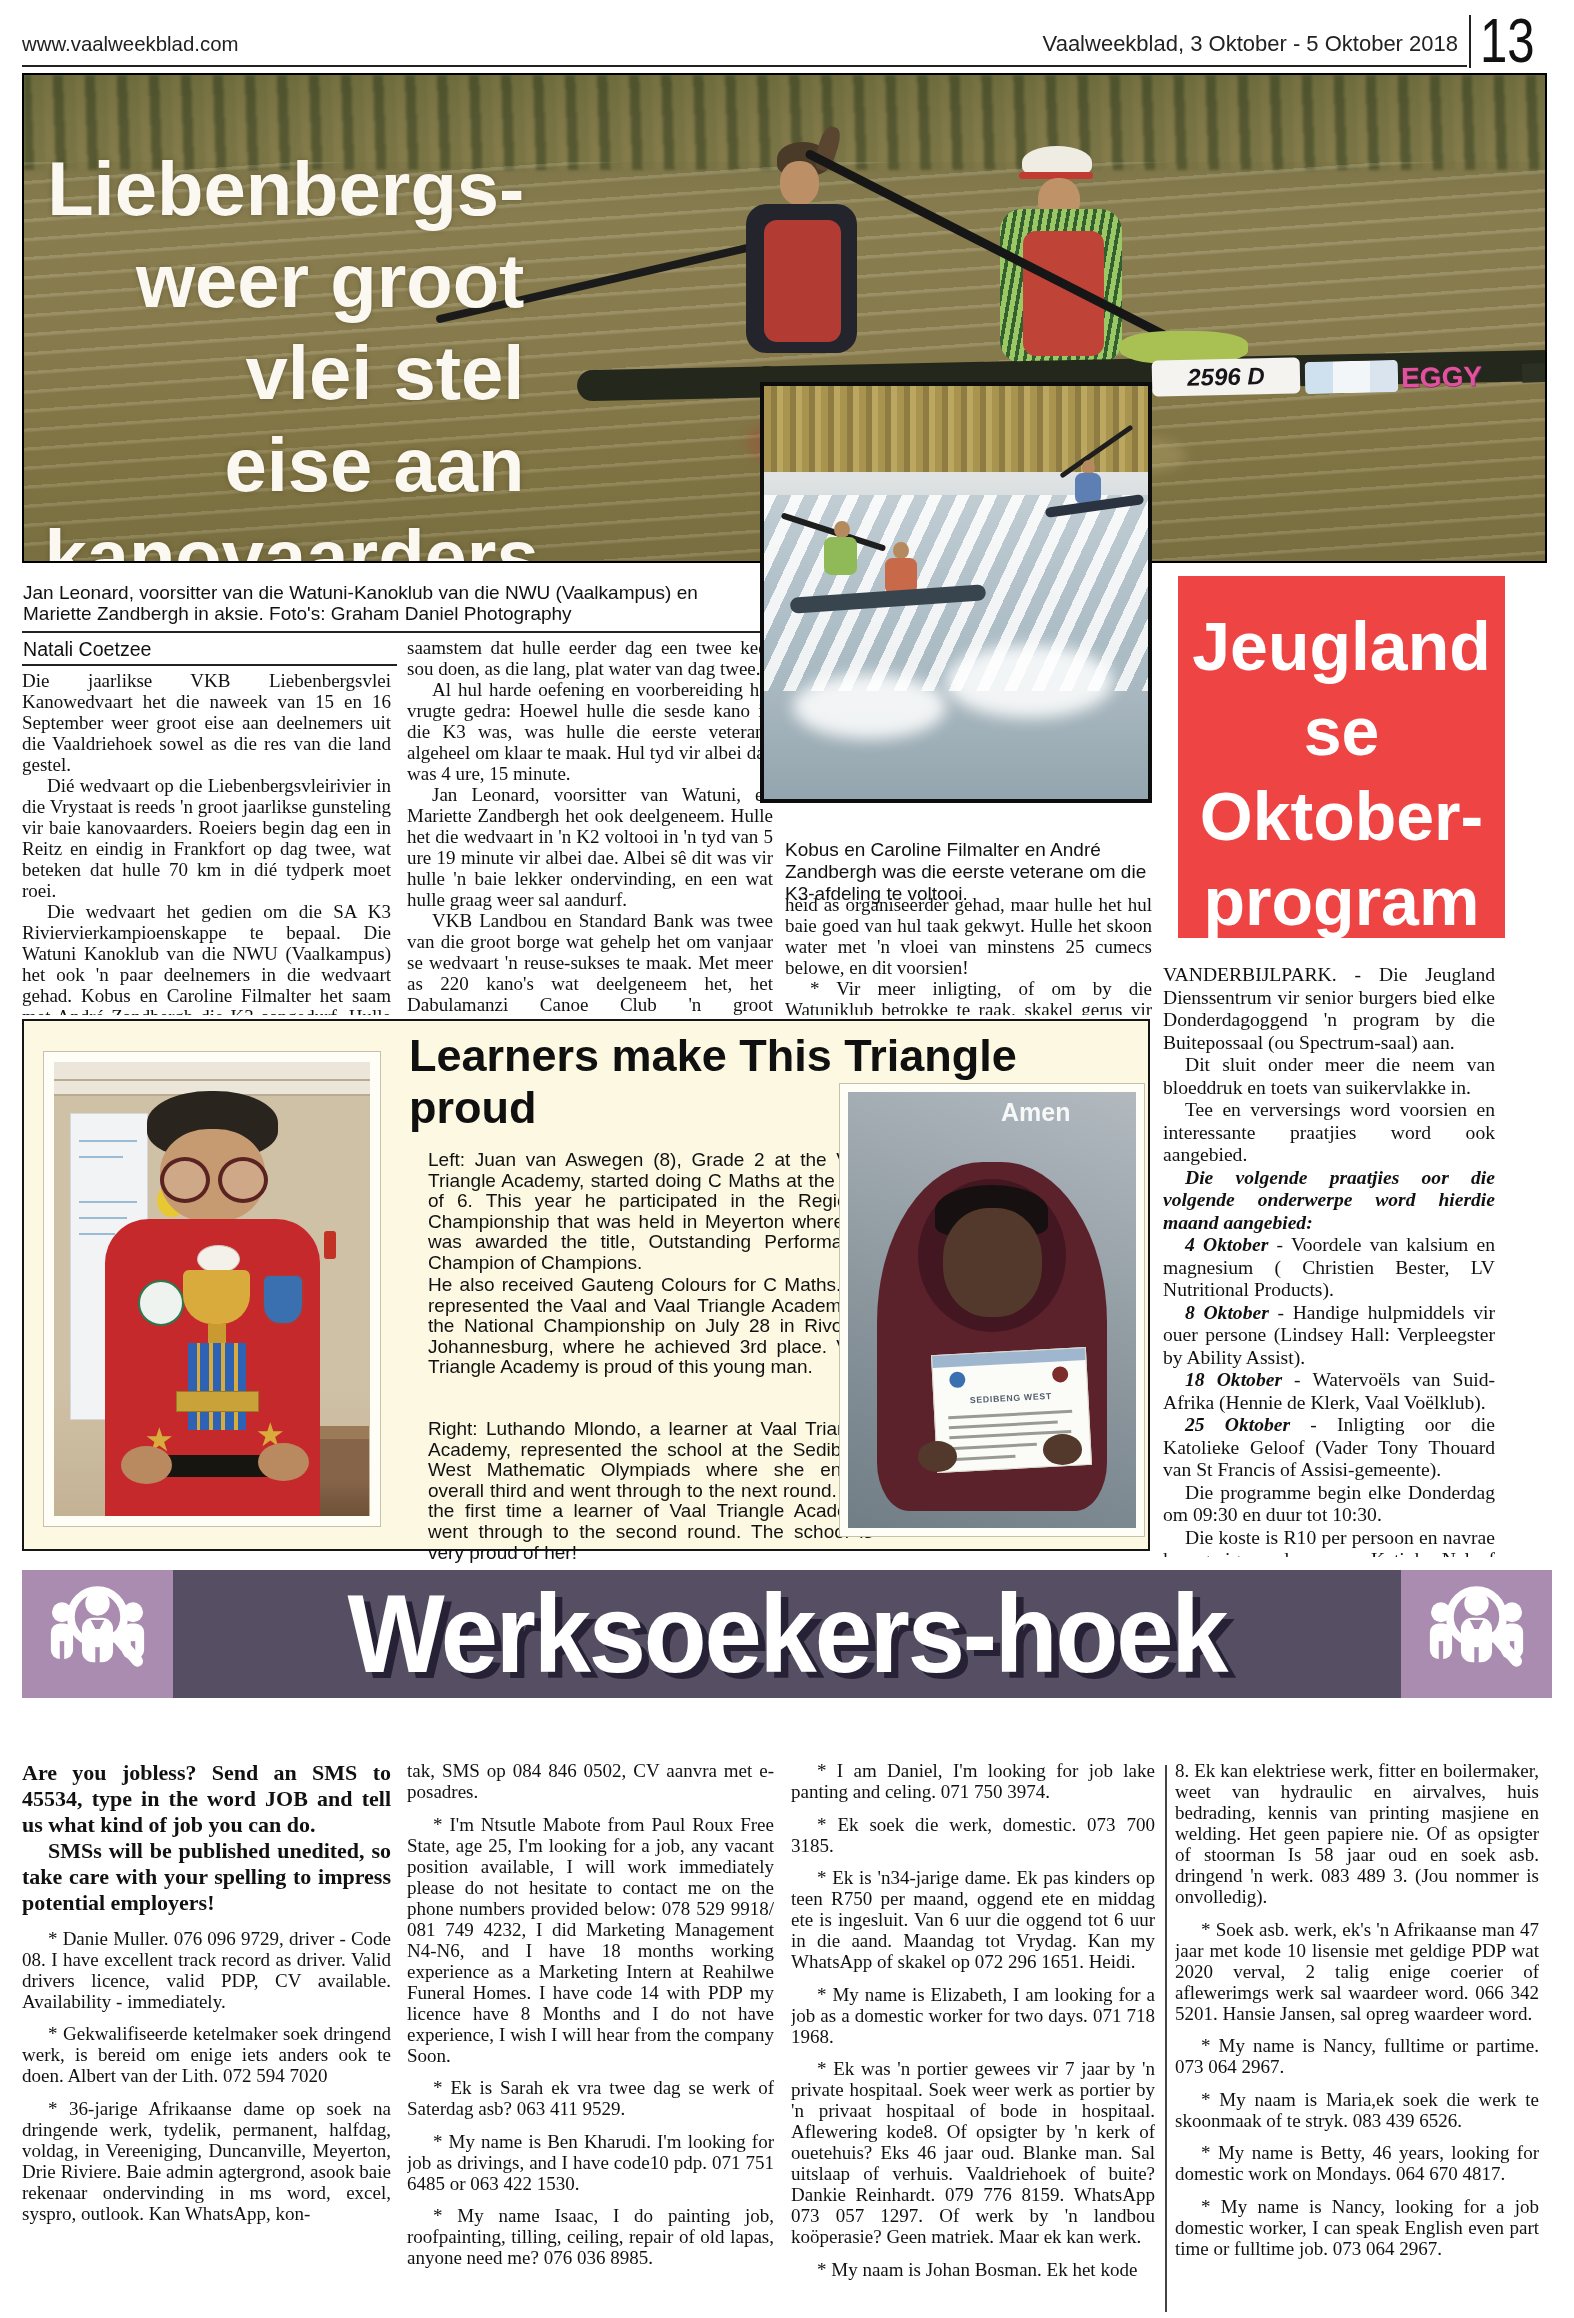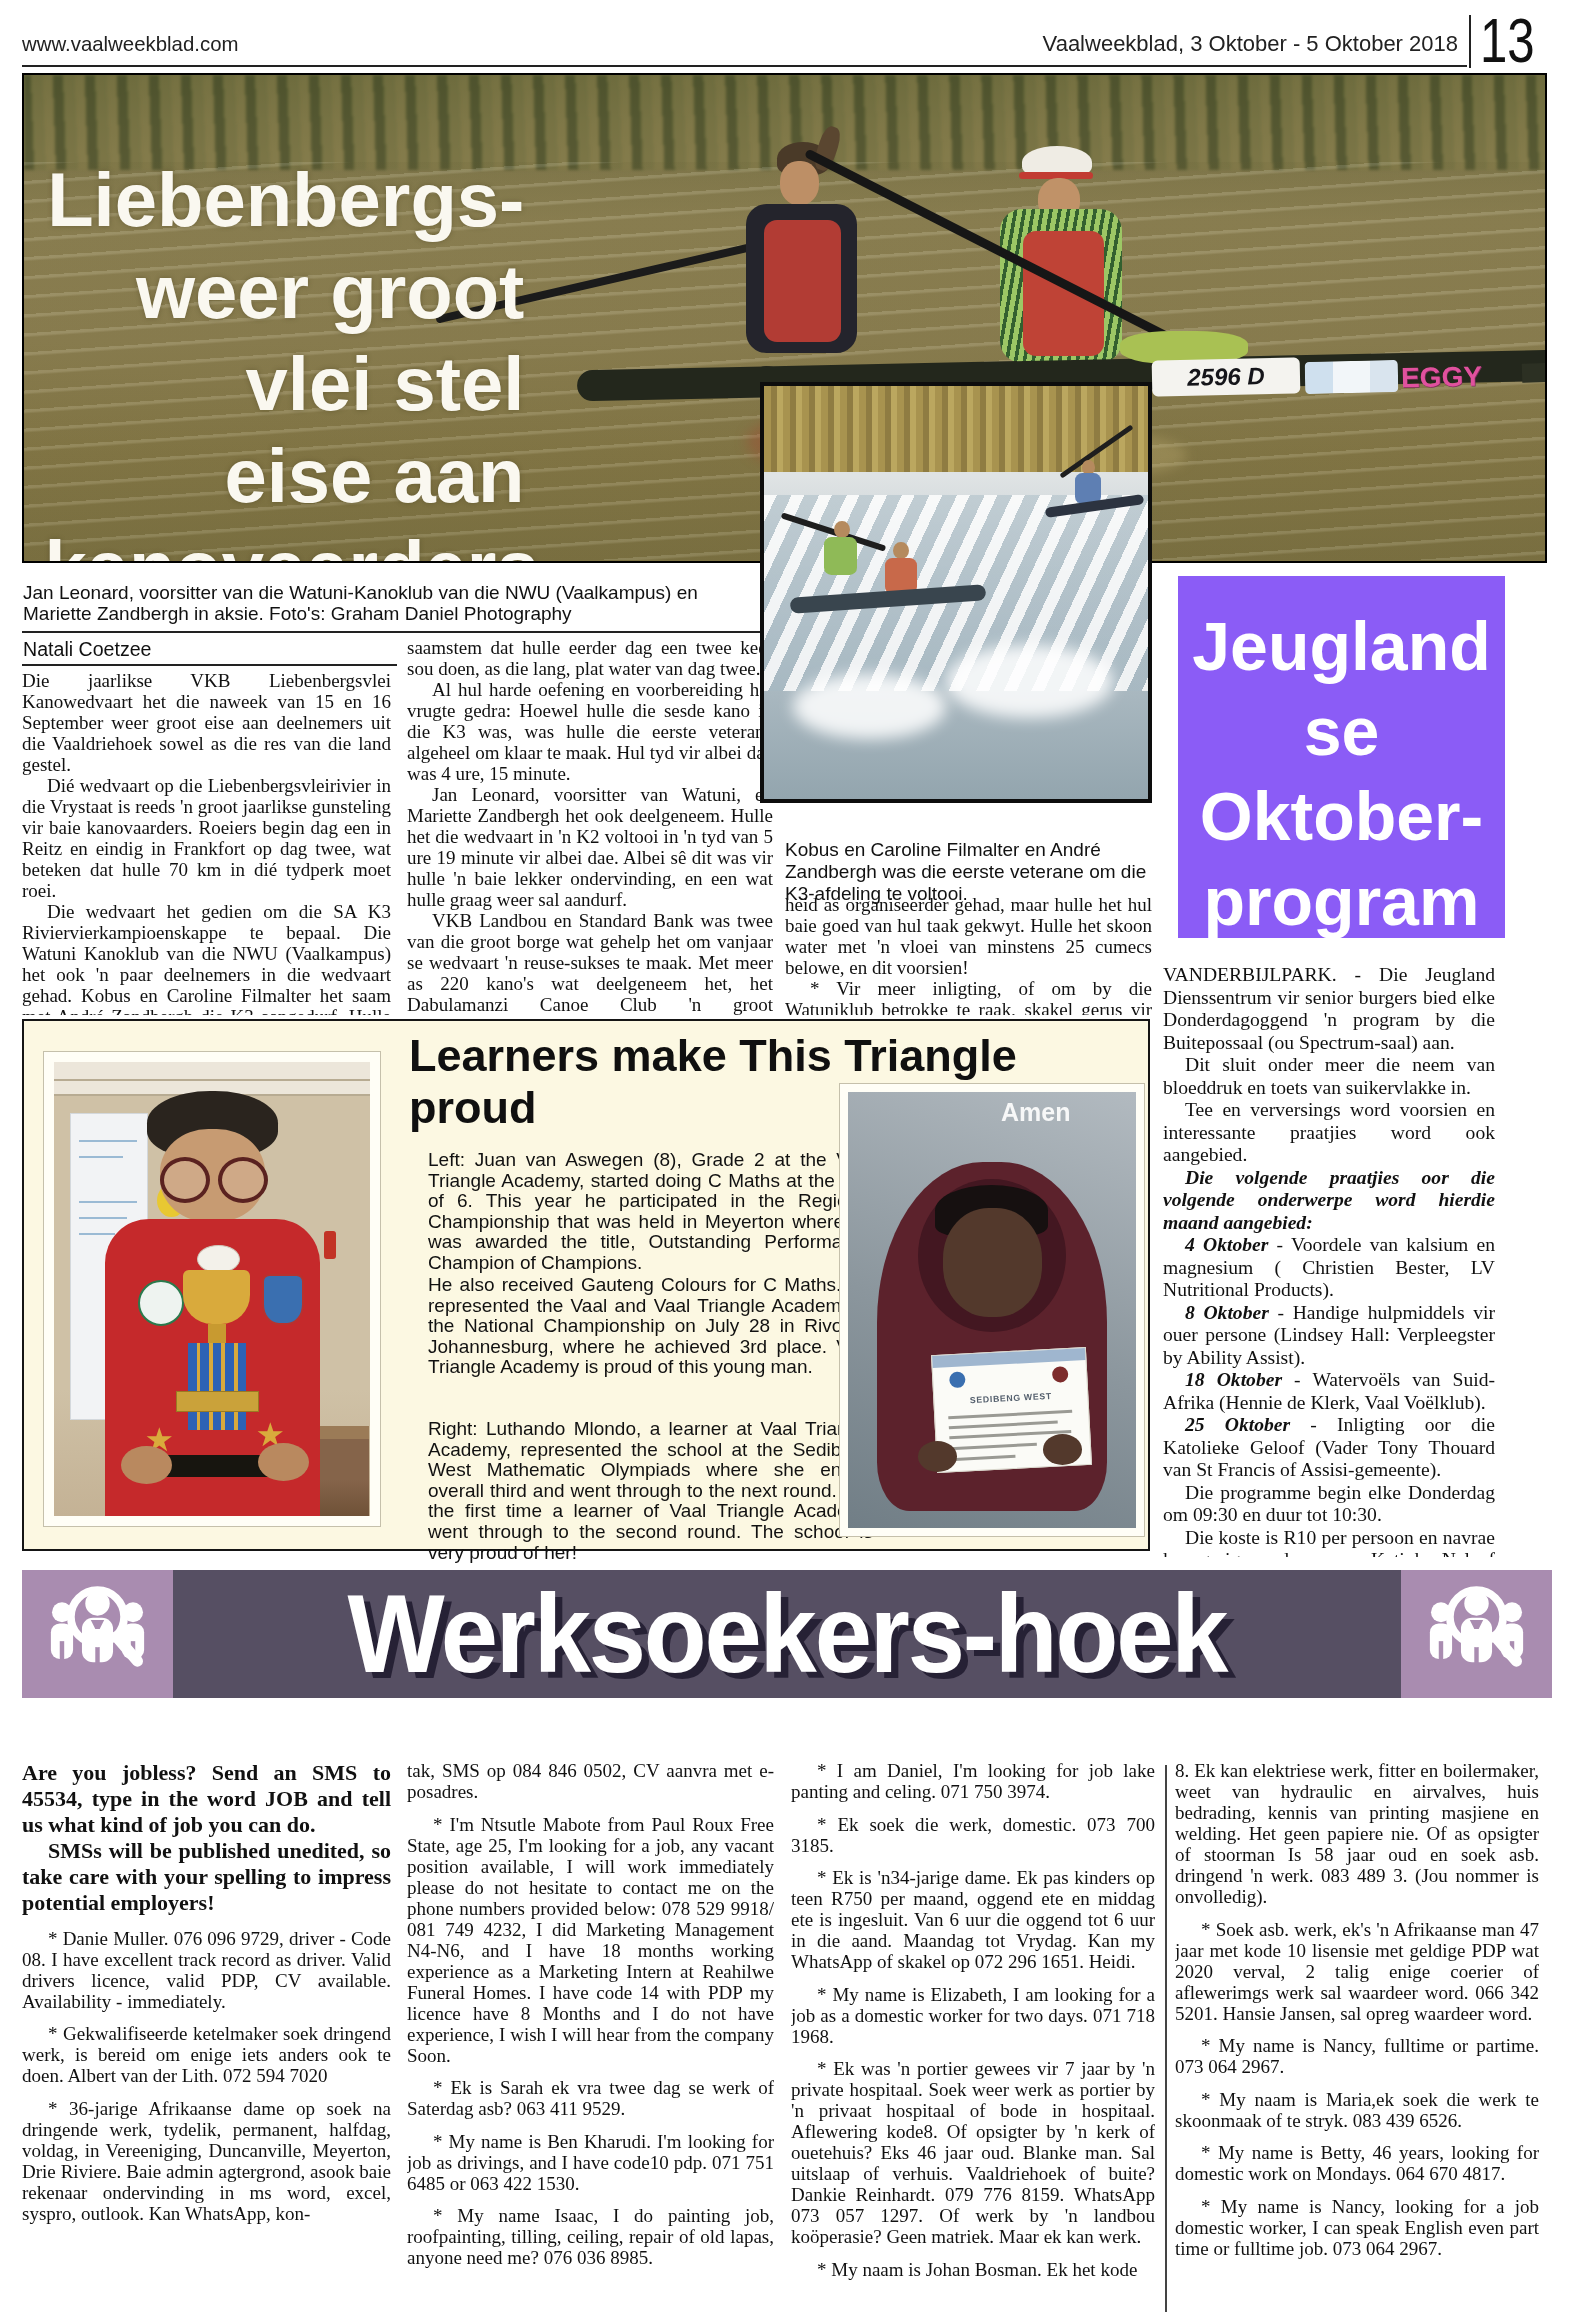--- a/index.html
+++ b/index.html
@@ -16,21 +16,21 @@
             transform:scaleX(.78);transform-origin:left top;}
 
   
   .photo-main{left:22px;top:73px;width:1521px;height:486px;border:2.9px solid #000;overflow:hidden;
      background:linear-gradient(180deg,#6d6a3f 0%,#7b7448 10%,#8d8153 30%,#8c7f51 55%,#847746 78%,#7c7142 100%);}
   .reeds{left:0;top:0;width:100%;height:95px;
      background:repeating-linear-gradient(88deg,rgba(52,64,30,.55) 0 10.2px,rgba(110,112,60,.35) 10.2px 22px,rgba(140,130,70,.25) 22px 32px);
      filter:blur(1.5px);}
   .ripples{left:0;top:87px;width:100%;height:398px;opacity:.25;
      background:repeating-linear-gradient(176deg,rgba(255,255,240,.5) 0 2.2px,rgba(90,85,45,.4) 4.4px 19px);}
-  .headline{left:20.4px;top:79px;width:480px;text-align:right;
+  .headline{left:20.4px;top:68px;width:480px;text-align:right;
      font-family:"Liberation Sans",sans-serif;font-weight:bold;font-size:76px;line-height:92px;
      color:#faf8f0;text-shadow:0 0 5.8px rgba(70,65,30,.45);}
   .hair-w{left:753px;top:67px;width:52px;height:33px;background:#4a3a28;border-radius:50% 50% 30% 30%;}
   .pony{left:794px;top:51px;width:19px;height:45px;background:#5a4630;border-radius:40%;transform:rotate(18deg);}
   .face-w{left:756px;top:86px;width:39px;height:44px;background:#bd8f66;border-radius:46%;}
   .torso-w{left:722px;top:129px;width:111px;height:149px;background:#24242c;border-radius:20.4px;}
   .vest-w{left:740px;top:145px;width:77px;height:122px;background:#b23c34;border-radius:13px;}
   .cap-m{left:998px;top:71px;width:70px;height:32px;background:#efece4;border-radius:50% 50% 35% 35%;}
   .brim-m{left:995px;top:97px;width:74px;height:7.3px;background:#c23b32;border-radius:3.6px;}
   .face-m{left:1014px;top:103px;width:42px;height:45px;background:#c09268;border-radius:46%;}
@@ -74,21 +74,21 @@
 
   
   .artcol{font-size:19px;line-height:21px;text-align:justify;}
   .artcol p{margin:0;text-indent:25px;}
   .artcol p.noind{text-indent:0;}
   .c1{left:22px;top:670px;width:369px;height:345px;overflow:hidden;}
   .c2{left:407px;top:637px;width:366px;height:378px;overflow:hidden;}
   .c3{left:785px;top:894px;width:367px;height:121px;overflow:hidden;}
 
   
-  .jeug-box{left:1178px;top:576px;width:327px;height:362px;background:#8b5cf6;color:#fff;
+  .jeug-box{left:1178px;top:576px;width:327px;height:362px;background:#ef4444;color:#fff;
      font-family:"Liberation Sans",sans-serif;font-weight:bold;text-align:center;}
   .jeug-box div{font-size:68px;line-height:85px;}
   .jeug-box{padding-top:0;}
   .jeug-pad{height:28px;}
   .jeug-body{left:1163px;top:964px;width:332px;height:593px;overflow:hidden;
      font-size:19.6px;line-height:22.5px;text-align:justify;}
   .jeug-body p{margin:0;text-indent:22px;}
   .jeug-body p.noind{text-indent:0;}
   .jeug-body .b{font-weight:bold;font-style:italic;}
 

